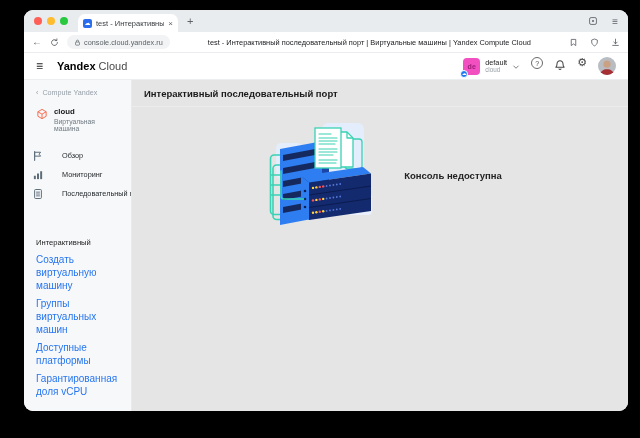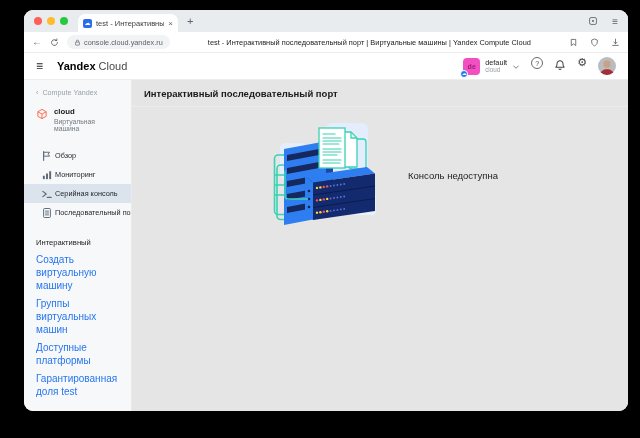--- a/index.html
+++ b/index.html
@@ -110,22 +110,22 @@
   .breadcrumb {
     font-size: 7.2px; color: #97a0a8; padding: 0 10px 0 12px;
     display: flex; gap: 4px; align-items: center;
   }
   .vm-entry { display: flex; gap: 6px; padding: 10px 10px 8px 12px; align-items: flex-start; }
   .vm-entry svg { width: 12px; height: 12px; flex-shrink: 0; margin-top: 1px; }
   .vm-name { font-size: 7.8px; font-weight: 700; color: #1a1a1a; }
   .vm-type { font-size: 6.8px; color: #6f7a83; margin-top: 2px; }
   .nav-menu { margin-top: 6px; }
   .nav-item {
-    height: 19px; display: flex; align-items: center; gap: 2px;
-    padding: 0 6px 0 17px; cursor: pointer; white-space: nowrap;
+    height: 19px; display: flex; align-items: center; gap: 18px;
+    padding: 0 6px 0 8px; cursor: pointer; white-space: nowrap;
   }
   .nav-item.selected { background: var(--selected-item-bg, #dbe3ec); }
   .nav-icon { width: 12px; height: 12px; color: #5b6b78; flex-shrink: 0; }
   .nav-icon svg { width: 12px; height: 12px; display: block; }
   .nav-label { font-size: 7.3px; color: #1f2326; }
   .docs { margin-top: auto; padding: 0 10px 8px 12px; }
   .docs-title { font-size: 7.6px; color: #222; margin-bottom: 6px; }
   .doc-link {
     display: block; font-size: 10px; line-height: 1.3;
     color: var(--accent-blue, #2675f0); text-decoration: none; margin-bottom: 5px;
@@ -134,21 +134,21 @@
   .main-header {
     padding: 8px 12px 7px; font-size: 9.5px; font-weight: 700; color: #1a1a1a;
     border-bottom: 1px solid #ececee;
   }
   .empty-state {
     display: flex; align-items: center; justify-content: center;
     gap: 26px; margin-top: 12px;
   }
   .illus { width: 120px; height: 118px; flex-shrink: 0; }
   .empty-text { max-width: 155px; }
-  .empty-heading { font-size: 9.5px; font-weight: 400; color: #222; margin-bottom: 5px; }
+  .empty-heading { font-size: 9.5px; font-weight: 700; color: #222; margin-bottom: 5px; }
   .empty-desc { font-size: 7.4px; color: #4a4f54; line-height: 1.5; }
 </style>
 </head>
 <body>
 
 <div class="window">
 
   <div class="tabstrip">
     <div class="traffic">
       <span class="t-red"></span>
@@ -261,46 +261,37 @@
           <div class="nav-item">
             <span class="nav-icon">
               <svg viewBox="0 0 16 16">
                 <rect x="2.5" y="9" width="2.6" height="4.5" fill="currentColor"></rect>
                 <rect x="6.7" y="6" width="2.6" height="7.5" fill="currentColor"></rect>
                 <rect x="10.9" y="3" width="2.6" height="10.5" fill="currentColor"></rect>
               </svg>
             </span>
             <span class="nav-label">Мониторинг</span>
           </div>
-          <div class="nav-item selected">
-            <span class="nav-icon">
-              <svg viewBox="0 0 16 16">
-                <path d="M2.5 4.5L7 8l-4.5 3.5" stroke="currentColor" stroke-width="1.6" fill="none" stroke-linecap="round" stroke-linejoin="round"></path>
-                <path d="M8.5 12.5h5" stroke="currentColor" stroke-width="1.6" fill="none" stroke-linecap="round"></path>
-              </svg>
-            </span>
-            <span class="nav-label">Серийная консоль</span>
-          </div>
           <div class="nav-item">
             <span class="nav-icon">
               <svg viewBox="0 0 16 16">
                 <rect x="3.5" y="2" width="9" height="12" rx="1.2" fill="none" stroke="currentColor" stroke-width="1.3"></rect>
                 <path d="M6 5.5h4M6 8h4M6 10.5h4" stroke="currentColor" stroke-width="1.2" fill="none" stroke-linecap="round"></path>
               </svg>
             </span>
             <span class="nav-label">Последовательный порт</span>
           </div>
         </div>
       <div class="docs">
         <div class="docs-title">Интерактивный</div>
         <div>
             <a class="doc-link" href="#">Создать виртуальную машину</a>
             <a class="doc-link" href="#">Группы виртуальных машин</a>
             <a class="doc-link" href="#">Доступные платформы</a>
-            <a class="doc-link" href="#">Гарантированная доля test</a>
+            <a class="doc-link" href="#">Гарантированная доля vCPU</a>
           </div>
       </div>
     </div>
 
     <div class="main">
       <div class="main-header">Интерактивный последовательный порт</div>
       <div class="empty-state">
         <svg class="illus" viewBox="0 0 120 118">
 
           <rect x="64" y="4" width="42" height="52" rx="6" fill="#e4edfb"></rect>

